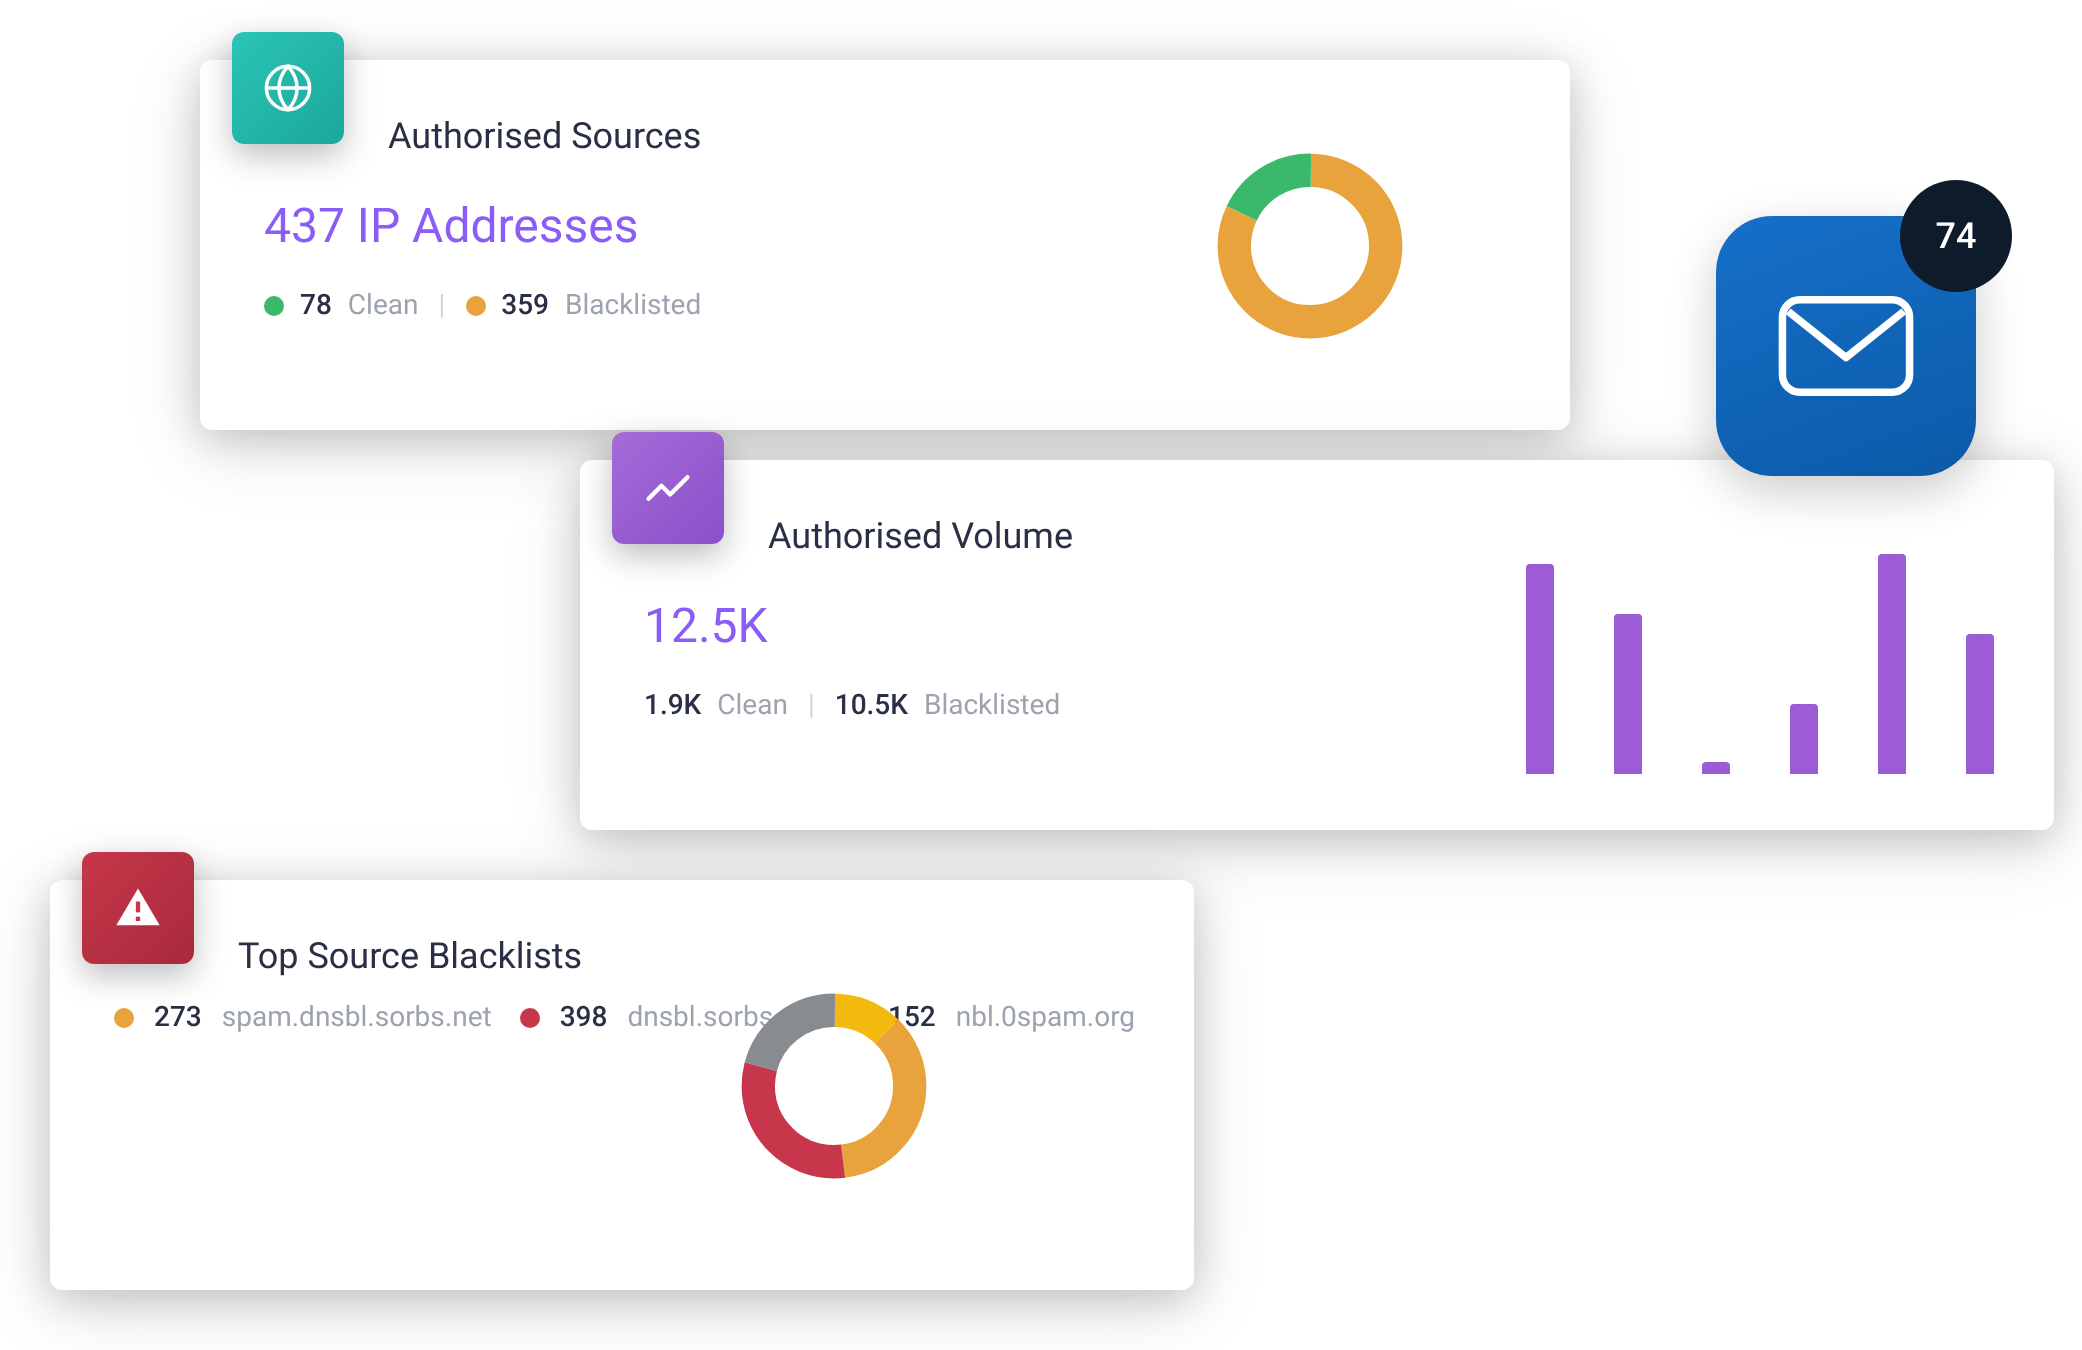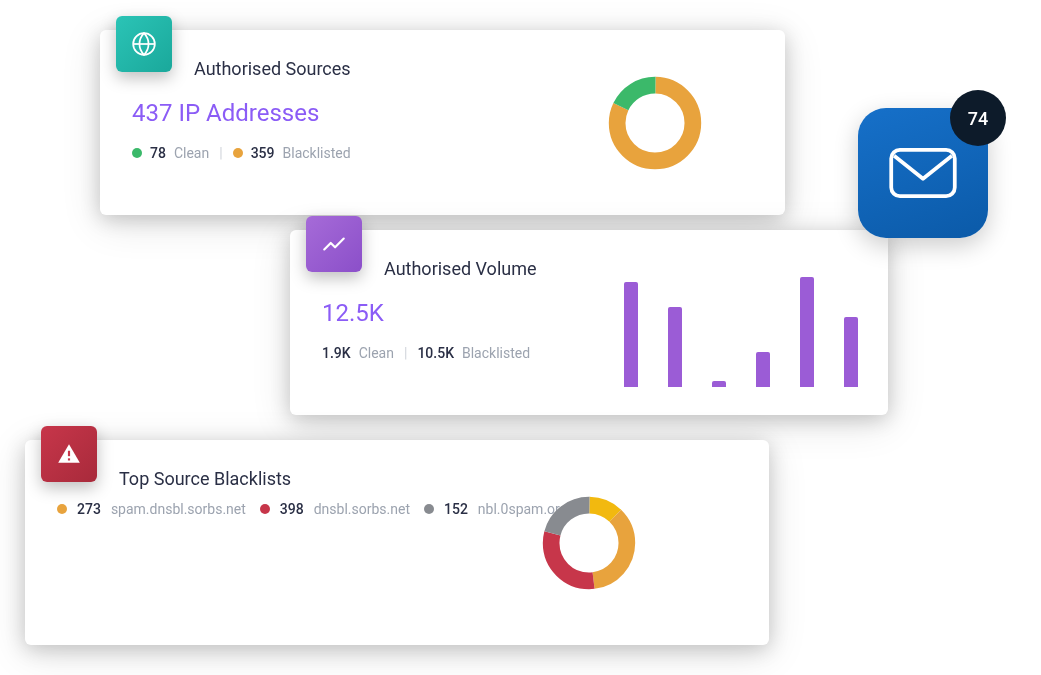--- a/index.html
+++ b/index.html
@@ -73,40 +73,40 @@
     .card1 .card-icon { background: linear-gradient(135deg, #2bc4b6, #1aa89b); left: 16px; top: -14px; }
 
     .donut1 {
       position: absolute;
       right: 80px;
       top: 50%;
       transform: translateY(-50%);
     }
 
     
-    .card2 { left: 290px; top: 230px; width: 598px; height: 185px; }
+    .card2 { left: 290px; top: 230px; width: 737px; height: 185px; }
     .card2 .card-icon { background: linear-gradient(135deg, #a66bd8, #8b4fc9); left: 16px; top: -14px; }
 
     .bars {
       position: absolute;
       right: 30px;
       bottom: 28px;
       display: flex;
       align-items: flex-end;
       gap: 30px;
       height: 120px;
     }
     .bars .bar {
       width: 14px;
       background: #9b5cd6;
       border-radius: 2px 2px 0 0;
     }
 
     
-    .card3 { left: 25px; top: 440px; width: 744px; height: 205px; }
+    .card3 { left: 25px; top: 440px; width: 572px; height: 205px; }
     .card3 .card-icon { background: linear-gradient(135deg, #c7364a, #a82a3b); left: 16px; top: -14px; }
 
     .blacklist-items { margin-top: 12px; display: flex; flex-direction: row; gap: 14px; }
     .blacklist-item { display: flex; align-items: center; gap: 10px; font-size: 14px; }
     .blacklist-item .dot { width: 10px; height: 10px; border-radius: 50%; }
     .blacklist-item .count { font-weight: 500; color: #2a2f45; }
     .blacklist-item .domain { color: #9ca3af; }
 
     .donut3 {
       position: absolute;

